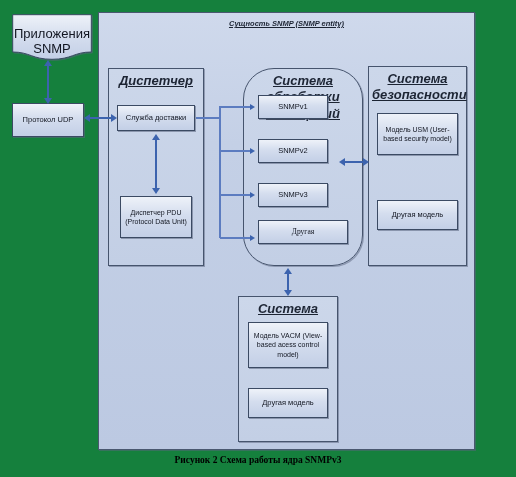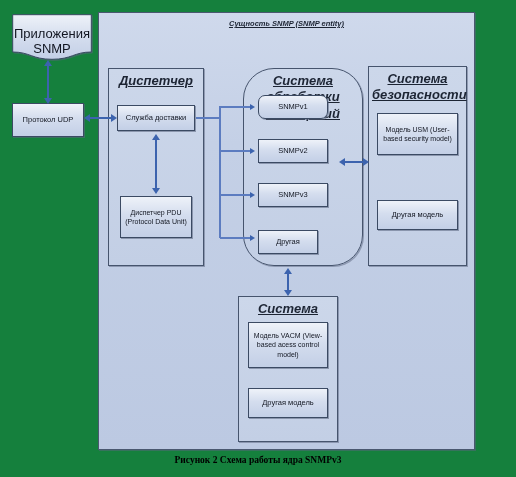--- a/index.html
+++ b/index.html
@@ -63,24 +63,24 @@
   
   #dispatcher   { left:108px; top:68px;  width:96px;  height:198px; }
   #msgsys       { left:243px; top:68px;  width:120px; height:198px;border-radius:31px; }
   #secsys       { left:368px; top:66px;  width:99px;  height:200px; }
   #accesssys    { left:238px; top:296px; width:100px; height:146px; }
 
   
   #delivery     { left:117px; top:105px; width:78px; height:26px; }
   #pdu          { left:120px; top:196px; width:72px; height:42px; font-size:7px;}
 
-  #snmpv1       { left:258px; top:95px;  width:70px; height:24px;border-radius:7px; }
+  #snmpv1       { left:258px; top:95px;  width:70px; height:24px; }
   #snmpv2       { left:258px; top:139px; width:70px; height:24px; }
   #snmpv3       { left:258px; top:183px; width:70px; height:24px; }
-  #other-mp     { left:258px; top:230px; width:60px; height:24px; }
+  #other-mp     { left:258px; top:220px; width:90px; height:24px;font-family:Liberation Serif, serif; }
 
   #usm          { left:377px; top:113px; width:81px; height:42px; font-size:7px;}
   #other-sec    { left:377px; top:200px; width:81px; height:30px; }
 
   #vacm         { left:248px; top:322px; width:80px; height:46px; font-size:7px;}
   #other-acc    { left:248px; top:388px; width:80px; height:30px; }
 
   
   #apps{
     position:absolute;

